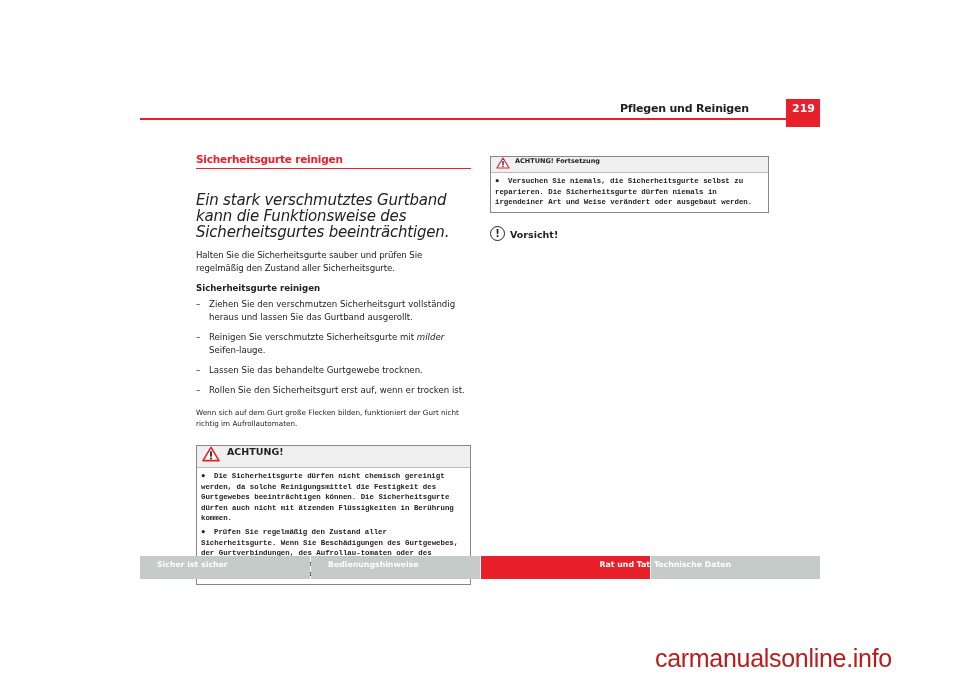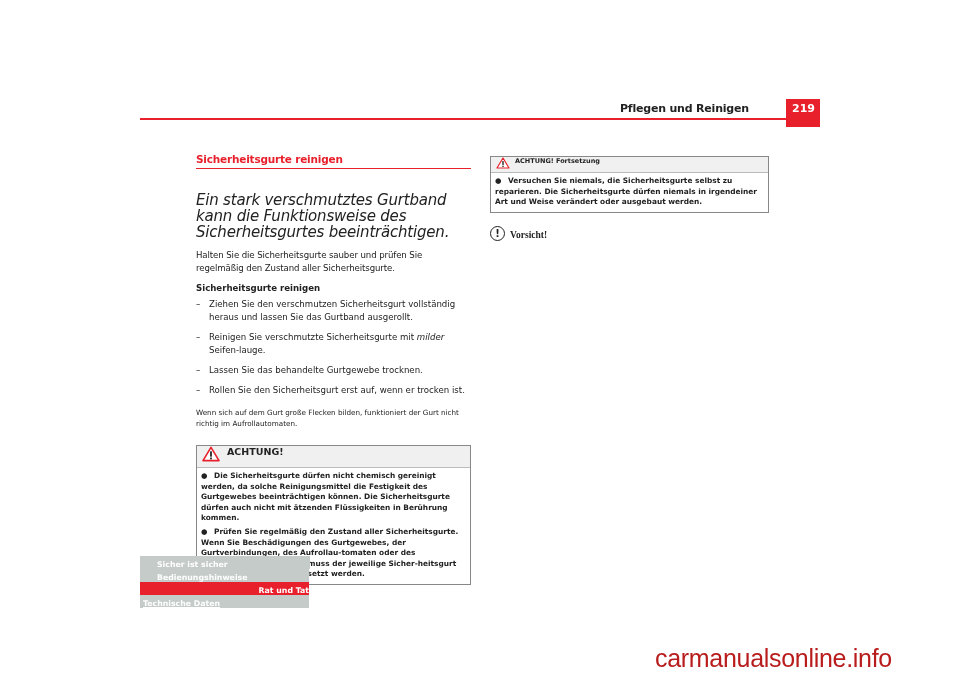--- a/index.html
+++ b/index.html
@@ -19,41 +19,41 @@
     .subhead { font-size: 8.6px; font-weight: bold; margin-top: 7px; line-height: 12px; }
     .step { position: relative; padding-left: 13px; font-size: 8.6px; line-height: 13px; margin-top: 4px; }
     .step + .step { margin-top: 7px; }
     .step .dash { position: absolute; left: 0; top: 0; }
     .note { font-size: 7.2px; line-height: 10.5px; margin-top: 11px; color: #222; }
 
     .warn-box { border: 1px solid #888; margin-top: 16px; }
     .warn-head { background: #f0f0f0; height: 22px; display: flex; padding-left: 5px; border-bottom: 1px solid #bbb; }
     .warn-head .tri { width: 18px; height: 16px; }
     .warn-head .title { font-size: 9.5px; font-weight: bold; margin-left: 7px; }
-    .warn-body { padding: 3px 4px 4px 4px; }
+    .warn-body { padding: 3px 4px 4px 4px; font-family: Liberation Mono, monospace; }
     .warn-item { font-size: 7.4px; font-weight: bold; line-height: 10.6px; }
     .warn-item + .warn-item { margin-top: 3px; }
     .bullet { display: inline-block; width: 13px; }
 
     .warn-box.small { margin-top: 0; }
     .warn-box.small .warn-head { height: 16px; }
     .warn-box.small .warn-head .tri { width: 14px; height: 12px; }
     .warn-box.small .warn-head .title { font-size: 6.5px; margin-left: 5px; }
 
     .caution-head { display: flex; align-items: center; margin-top: 13px; }
     .caution-icon { width: 15px; height: 15px; border-radius: 50%; border: 1.6px solid #222; display: flex; align-items: center; justify-content: center; font-size: 10px; font-weight: bold; }
-    .caution-title { font-size: 9.5px; font-weight: bold; margin-left: 5px; margin-top: 3px; font-family: Liberation Serif, serif; }
+    .caution-title { font-size: 9.5px; font-weight: bold; margin-left: 5px; margin-top: 3px; }
     .caution-text { font-size: 7.4px; line-height: 11px; margin-top: 3px; }
     .end-mark { display: inline-block; width: 5px; height: 5px; background: #e8202c; margin-left: 3px; vertical-align: middle; }
 
-    .nav { position: absolute; top: 556px; left: 140px; height: 23px; display: flex; flex-direction: column; }
+    .nav { position: absolute; top: 556px; left: 140px; height: 23px; display: flex; }
     .nav-tab { width: 169px; height: 23px; background: #c4cbc8; color: #fff; font-size: 7.8px; font-weight: bold; padding: 4px 0 0 17px; margin-right: 1px; }
     .nav-tab.first { width: 170px; }
     .nav-tab.active { background: #e8202c; padding-left: 3px; text-align: right; }
-    .nav-tab.inactive-last { padding-left: 3px; text-decoration: underline; }
+    .nav-tab.inactive-last { padding-left: 3px; }
 
     .watermark { position: absolute; left: 655px; top: 644px; font-family: "Liberation Sans", sans-serif; font-size: 25px; color: #b91c1c; letter-spacing: -0.3px; }
   </style>
 </head>
 <body>
 
 <div class="header-line"></div>
 <div class="header-title">Pflegen und Reinigen</div>
 <div class="page-num">219</div>
 

